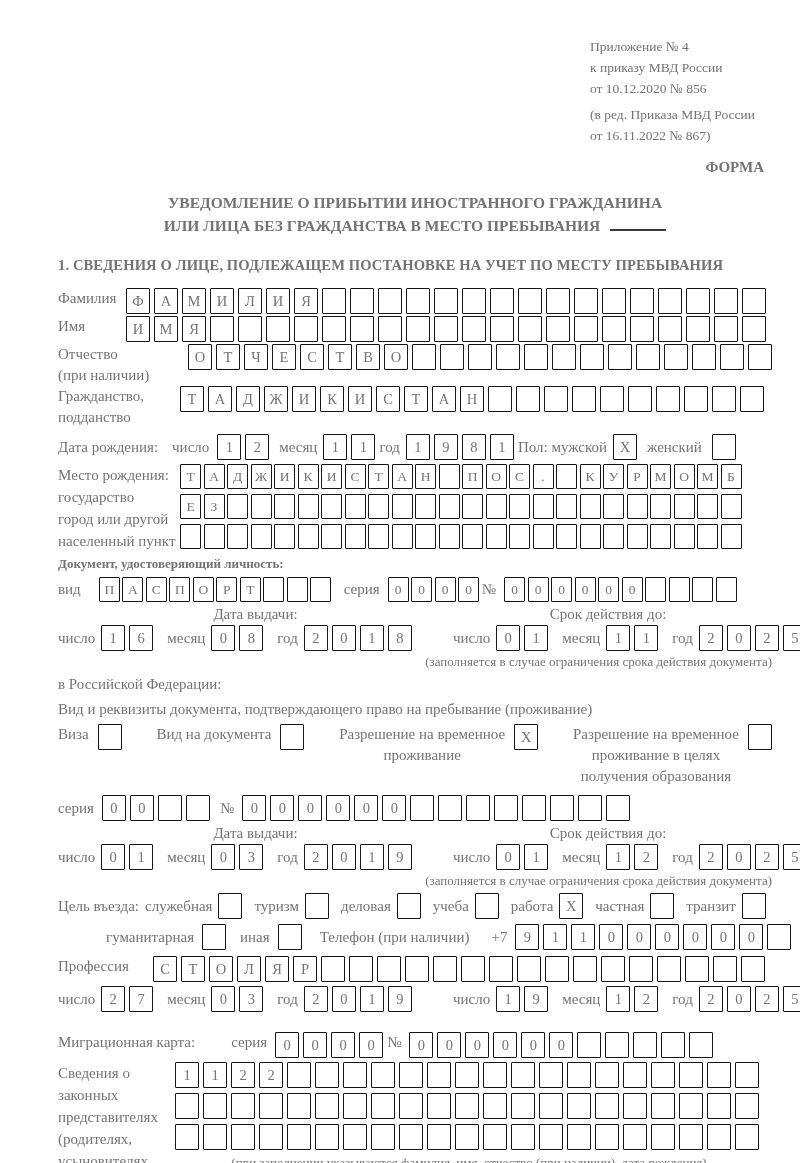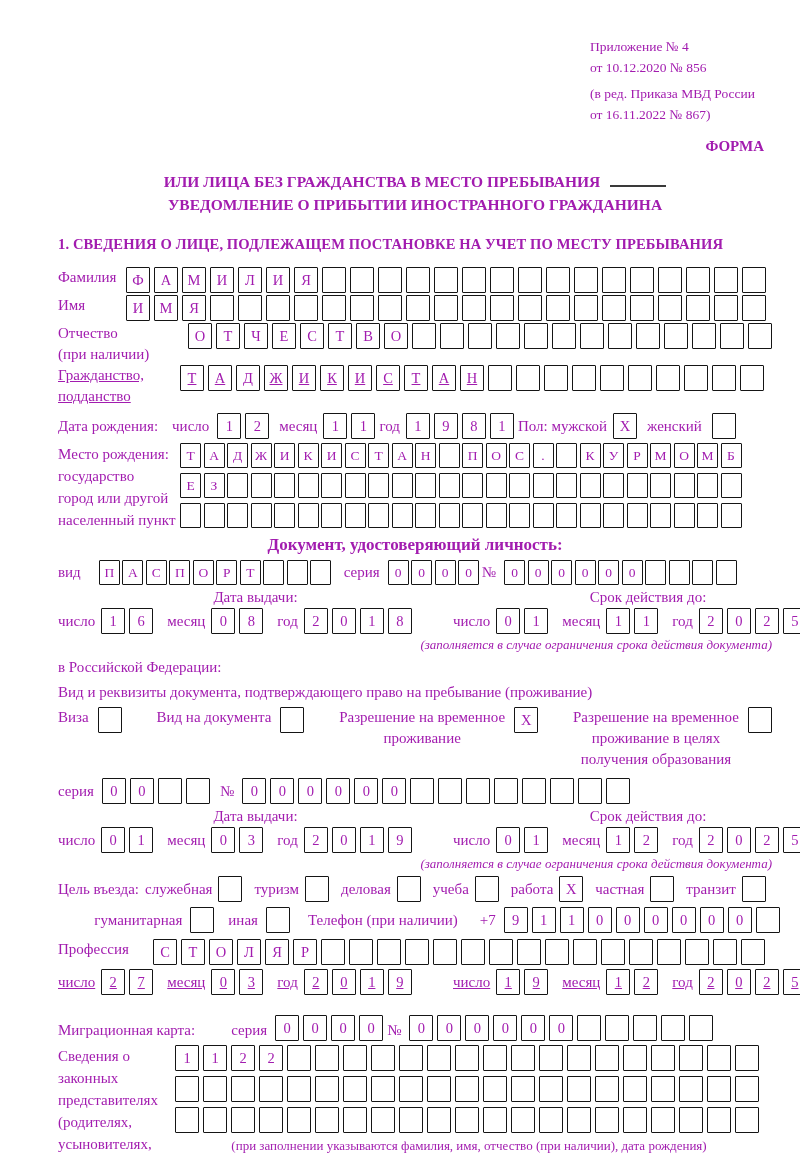--- a/index.html
+++ b/index.html
@@ -1,17 +1,17 @@
 <!DOCTYPE html>
 <html><head>
 <meta charset="utf-8">
 <style>
   html,body{margin:0;padding:0;background:#e8e8e8;}
   .page{
-    width:800px;height:1163px;background:#ffffff;color:#a21caf;
+    width:800px;height:1163px;background:#ffffff;color:#737373;
     font-family:"Liberation Serif","DejaVu Serif",serif;
     box-sizing:border-box;padding:36px 28px 18px 58px;position:relative;overflow:hidden;
   }
   .hdr{margin-left:532px;font-size:13.5px;line-height:21px;}
   .hdr .sub{margin-top:5px;}
   .forma{text-align:right;padding-right:8px;font-weight:bold;font-size:15px;margin-top:13px;}
   .title{text-align:center;font-weight:bold;font-size:15.5px;line-height:23px;margin-top:15px;}
   .blank-line{display:inline-block;width:56px;border-bottom:2.5px solid #3a3a3a;height:13px;margin-left:10px;}
   .sec{font-weight:bold;font-size:14.6px;margin-top:20px;margin-bottom:14px;letter-spacing:.1px;}
   .frow{display:flex;align-items:flex-start;}
@@ -19,72 +19,73 @@
   .lbl2{font-size:15px;line-height:21px;flex:none;}
   .lbl2 span{display:block;}
   .cells{display:flex;flex:none;}
   .cell{
     width:24px;height:26px;box-sizing:border-box;border:1.6px solid #151515;border-radius:1px;
     margin-right:4px;display:inline-flex;align-items:center;justify-content:center;
     font-size:14.5px;flex:none;background:#fff;
   }
   .sm-cells .cell{width:21px;height:25px;margin-right:2.5px;font-size:13.5px;}
   .cb{margin-right:0;}
-  .mb2{margin-bottom:2px;}.mb4{margin-bottom:4px;}.mb6{margin-bottom:6px;text-decoration:underline;}
+  .mb2{margin-bottom:2px;}.mb4{margin-bottom:4px;}.mb6{margin-bottom:6px;}
   .w68{width:68px;}.w122{width:122px;}.w130{width:130px;}.w75{width:75px;margin-right:20px;}
   .gap6{width:6px;flex:none;}.gap8{width:8px;flex:none;}.gap10{width:10px;flex:none;}
   .gap14{width:14px;flex:none;}.gap18{width:18px;flex:none;}
   .bp-block{display:flex;margin-top:2px;}
   .bp-labels{width:122px;flex:none;font-size:15px;line-height:22px;}
   .bp-rows .frow{margin-bottom:5px;}
-  .center-bold{font-weight:bold;font-size:17px;text-align:center;margin:2px 0 5px 0;}
-  .dhead{display:flex;font-size:15px;margin-top:4px;gap:40px;}
+  .center-bold{font-weight:bold;font-size:13px;margin:2px 0 5px 0;}
+  .dhead{display:flex;font-size:15px;margin-top:4px;}
   .dh-left{width:395px;text-align:center;flex:none;}
   .dh-right{width:310px;text-align:center;flex:none;}
   .dline{margin-top:2px;align-items:center;}
   .grp{display:flex;align-items:center;flex:none;}
   .grp .lbl{margin-right:6px;}
   .grp .cells{margin-right:10px;}
   .grp-left{width:395px;}
-  .note{font-size:13px;text-align:right;margin-top:3px;margin-bottom:4px;font-style:italic;}
+  .note{font-size:13px;text-align:right;margin-top:3px;margin-bottom:4px;}
   .plain{font-size:15px;line-height:21px;margin-bottom:4px;}
   .cbrow{justify-content:space-between;margin-top:2px;margin-bottom:8px;}
   .cbg{display:flex;align-items:flex-start;flex:none;}
   .cbg .lbl{margin-right:9px;}
   .cap{text-align:center;font-size:15px;line-height:21px;margin-right:9px;}
   .cap span{display:block;}
   .purpose-row{align-items:center;margin-top:2px;}
   .purpose-row .lbl{margin-right:6px;}
   .purpose-row .cell{margin-right:12px;}
-  .phone-row{align-items:center;margin-top:5px;margin-left:48px;justify-content:center;}
+  .phone-row{align-items:center;margin-top:5px;margin-left:48px;}
   .phone-row .lbl{margin-right:8px;}
   .reps-block{display:flex;margin-top:4px;}
   .reps-labels{width:117px;flex:none;font-size:15px;line-height:22px;}
   .reps-rows .frow{margin-bottom:5px;}
   .reps-note{font-size:13px;text-align:center;margin-top:4px;}
 </style>
 </head>
 <body>
 
 <div class="page">
 
   <div class="hdr">
     <div>Приложение № 4</div>
+    <div>к приказу МВД России</div>
     <div>от 10.12.2020 № 856</div>
     <div class="sub">(в ред. Приказа МВД России</div>
     <div>от 16.11.2022 № 867)</div>
   </div>
 
   <div class="forma">ФОРМА</div>
 
   <div class="title">
+    <div>УВЕДОМЛЕНИЕ О ПРИБЫТИИ ИНОСТРАННОГО ГРАЖДАНИНА</div>
     <div>
       <span>ИЛИ ЛИЦА БЕЗ ГРАЖДАНСТВА В МЕСТО ПРЕБЫВАНИЯ</span><span class="blank-line"></span>
     </div>
-    <div>УВЕДОМЛЕНИЕ О ПРИБЫТИИ ИНОСТРАННОГО ГРАЖДАНИНА</div>
   </div>
 
   <div class="sec">1. СВЕДЕНИЯ О ЛИЦЕ, ПОДЛЕЖАЩЕМ ПОСТАНОВКЕ НА УЧЕТ ПО МЕСТУ ПРЕБЫВАНИЯ</div>
 
   <div class="frow mb2">
     <div class="lbl w68">Фамилия</div>
     <div class="cells">
         <span class="cell">Ф</span>
         <span class="cell">А</span>
         <span class="cell">М</span>
@@ -619,21 +620,21 @@
       <span class="lbl">год</span>
       <span class="cells">
           <span class="cell">2</span>
           <span class="cell">0</span>
           <span class="cell">2</span>
           <span class="cell">5</span>
         </span>
     </span>
   </div>
 
-  <div class="frow mb4" style="align-items:flex-end;margin-top:20px;">
+  <div class="frow mb4" style="align-items:flex-start;margin-top:20px;">
     <span class="lbl">Миграционная карта:</span>
     <span class="gap18"></span>
       <span class="gap18"></span>
     <span class="lbl">серия</span>
       <span class="gap8"></span>
     <span class="cells">
         <span class="cell">0</span>
         <span class="cell">0</span>
         <span class="cell">0</span>
         <span class="cell">0</span>

